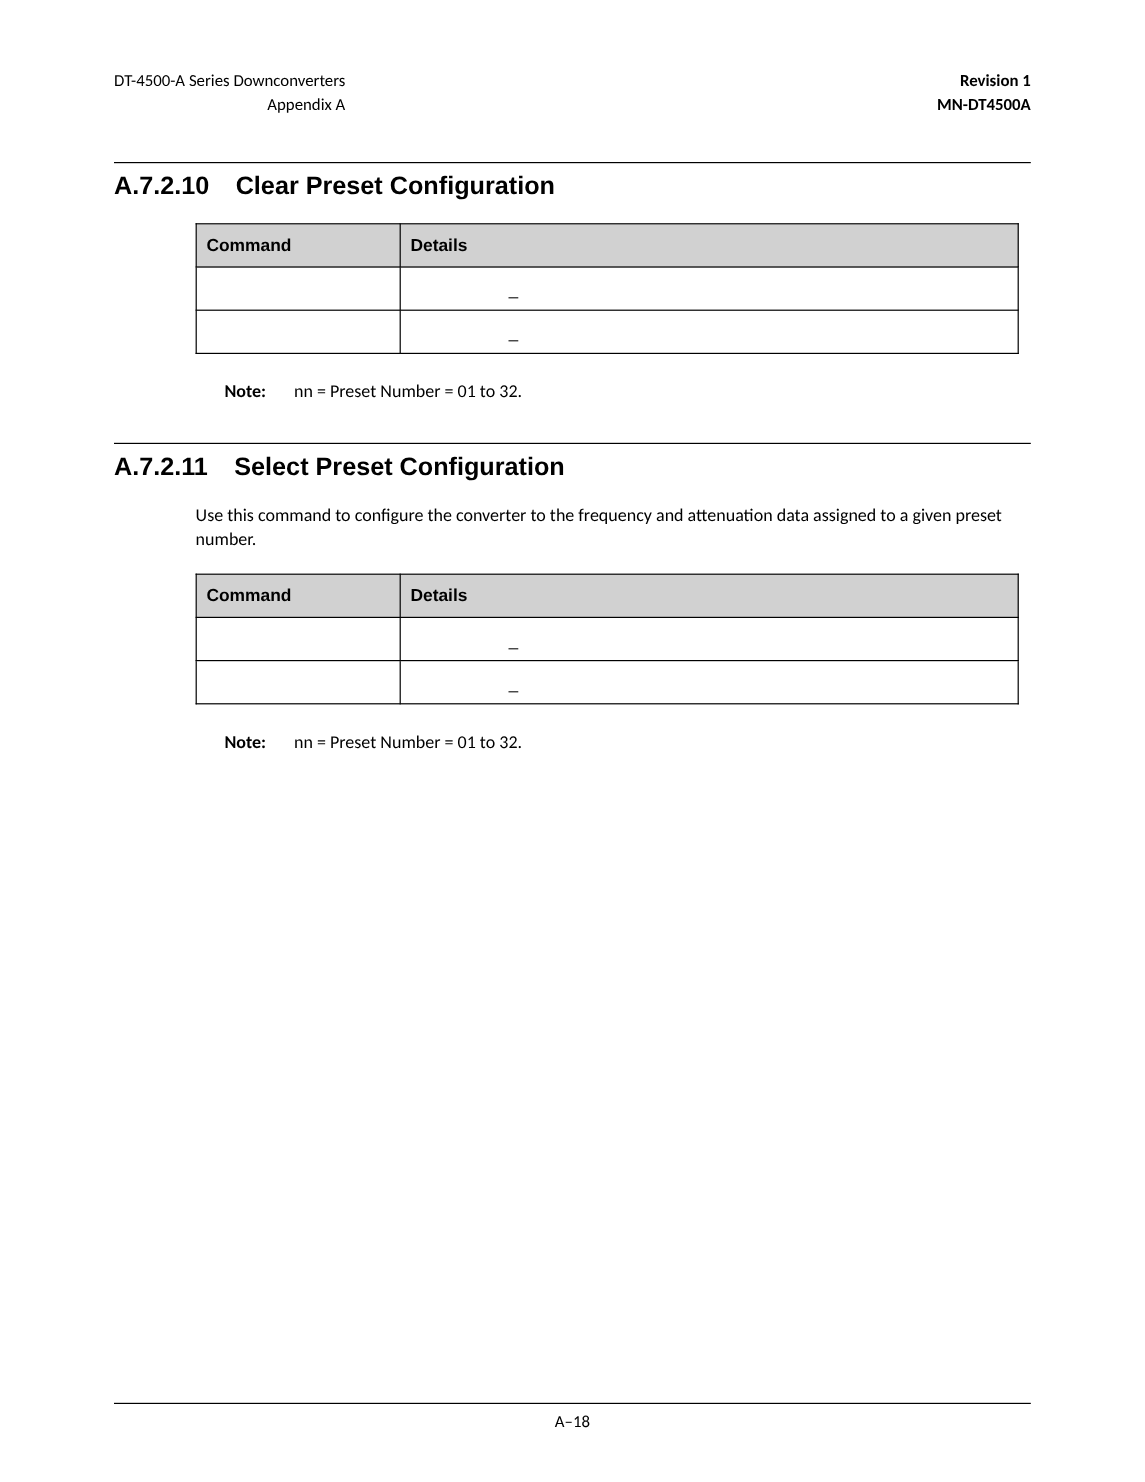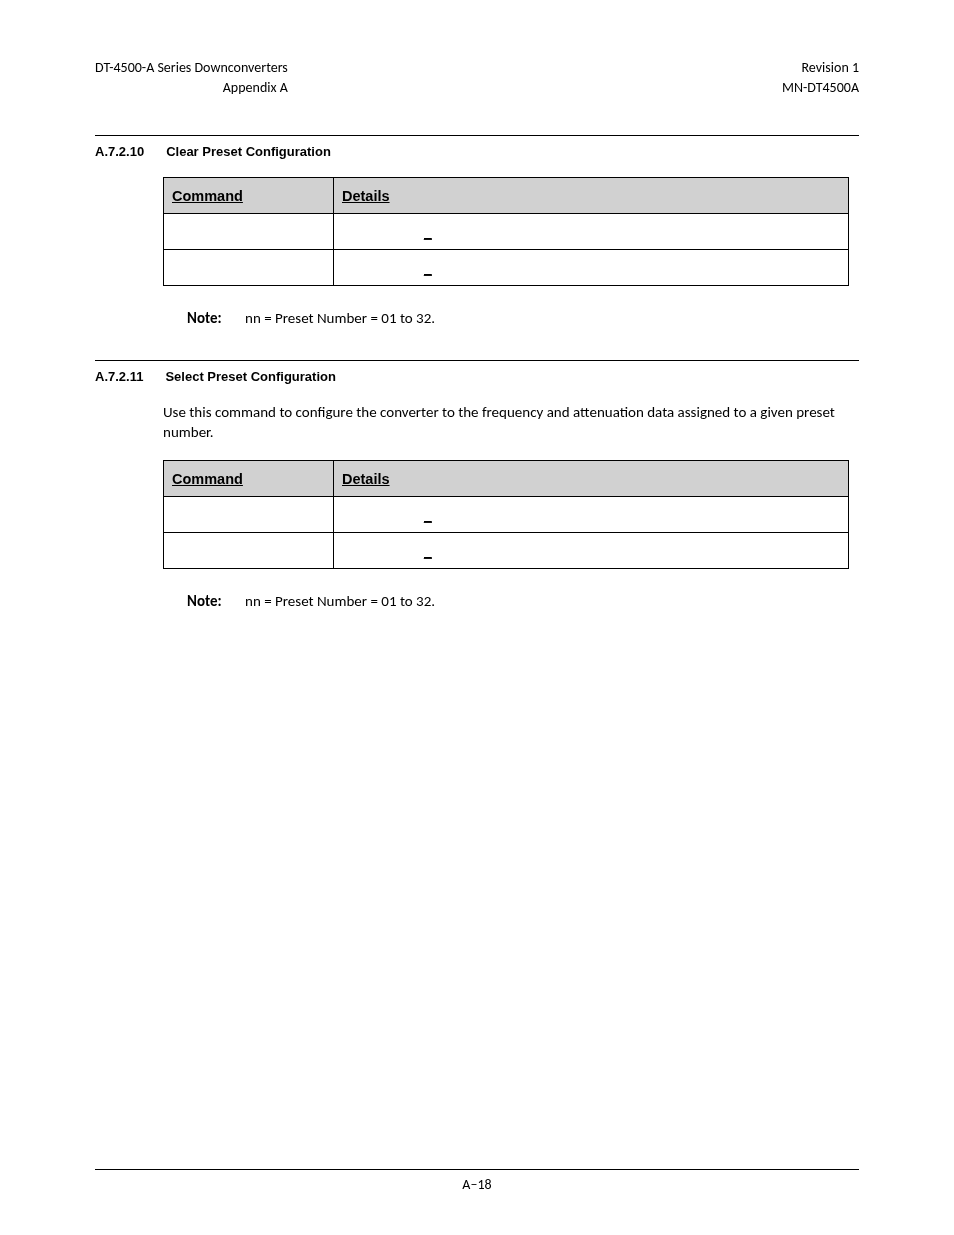--- a/index.html
+++ b/index.html
@@ -21,30 +21,31 @@
       justify-content: space-between;
       font-size: 14px;
       line-height: 1.4;
       margin-bottom: 38px;
     }
     .page-header .left {
       text-align: right;
     }
     .page-header .right {
       text-align: right;
+      font-weight: bold;
     }
     .section-rule {
       border: none;
       border-top: 1.5px solid #000;
       margin-bottom: 8px;
     }
     .section-heading {
       font-family: Arial, Helvetica, sans-serif;
       font-weight: bold;
-      font-size: 13px;
+      font-size: 21px;
       margin-bottom: 18px;
     }
     .section-heading .num {
       display: inline-block;
       margin-right: 22px;
     }
     .body-indent {
       padding-left: 68px;
       padding-right: 10px;
     }
@@ -58,21 +59,20 @@
       margin-bottom: 22px;
       font-family: Arial, Helvetica, sans-serif;
     }
     table.cmd-table th,
     table.cmd-table td {
       border: 1px solid #000;
       padding: 2px 8px;
       text-align: left;
       height: 36px;
       vertical-align: middle;
-      text-decoration: underline;
     }
     table.cmd-table th {
       background: #d1d1d1;
       font-weight: bold;
       font-size: 14.5px;
     }
     table.cmd-table th:first-child,
     table.cmd-table td:first-child {
       width: 170px;
     }

